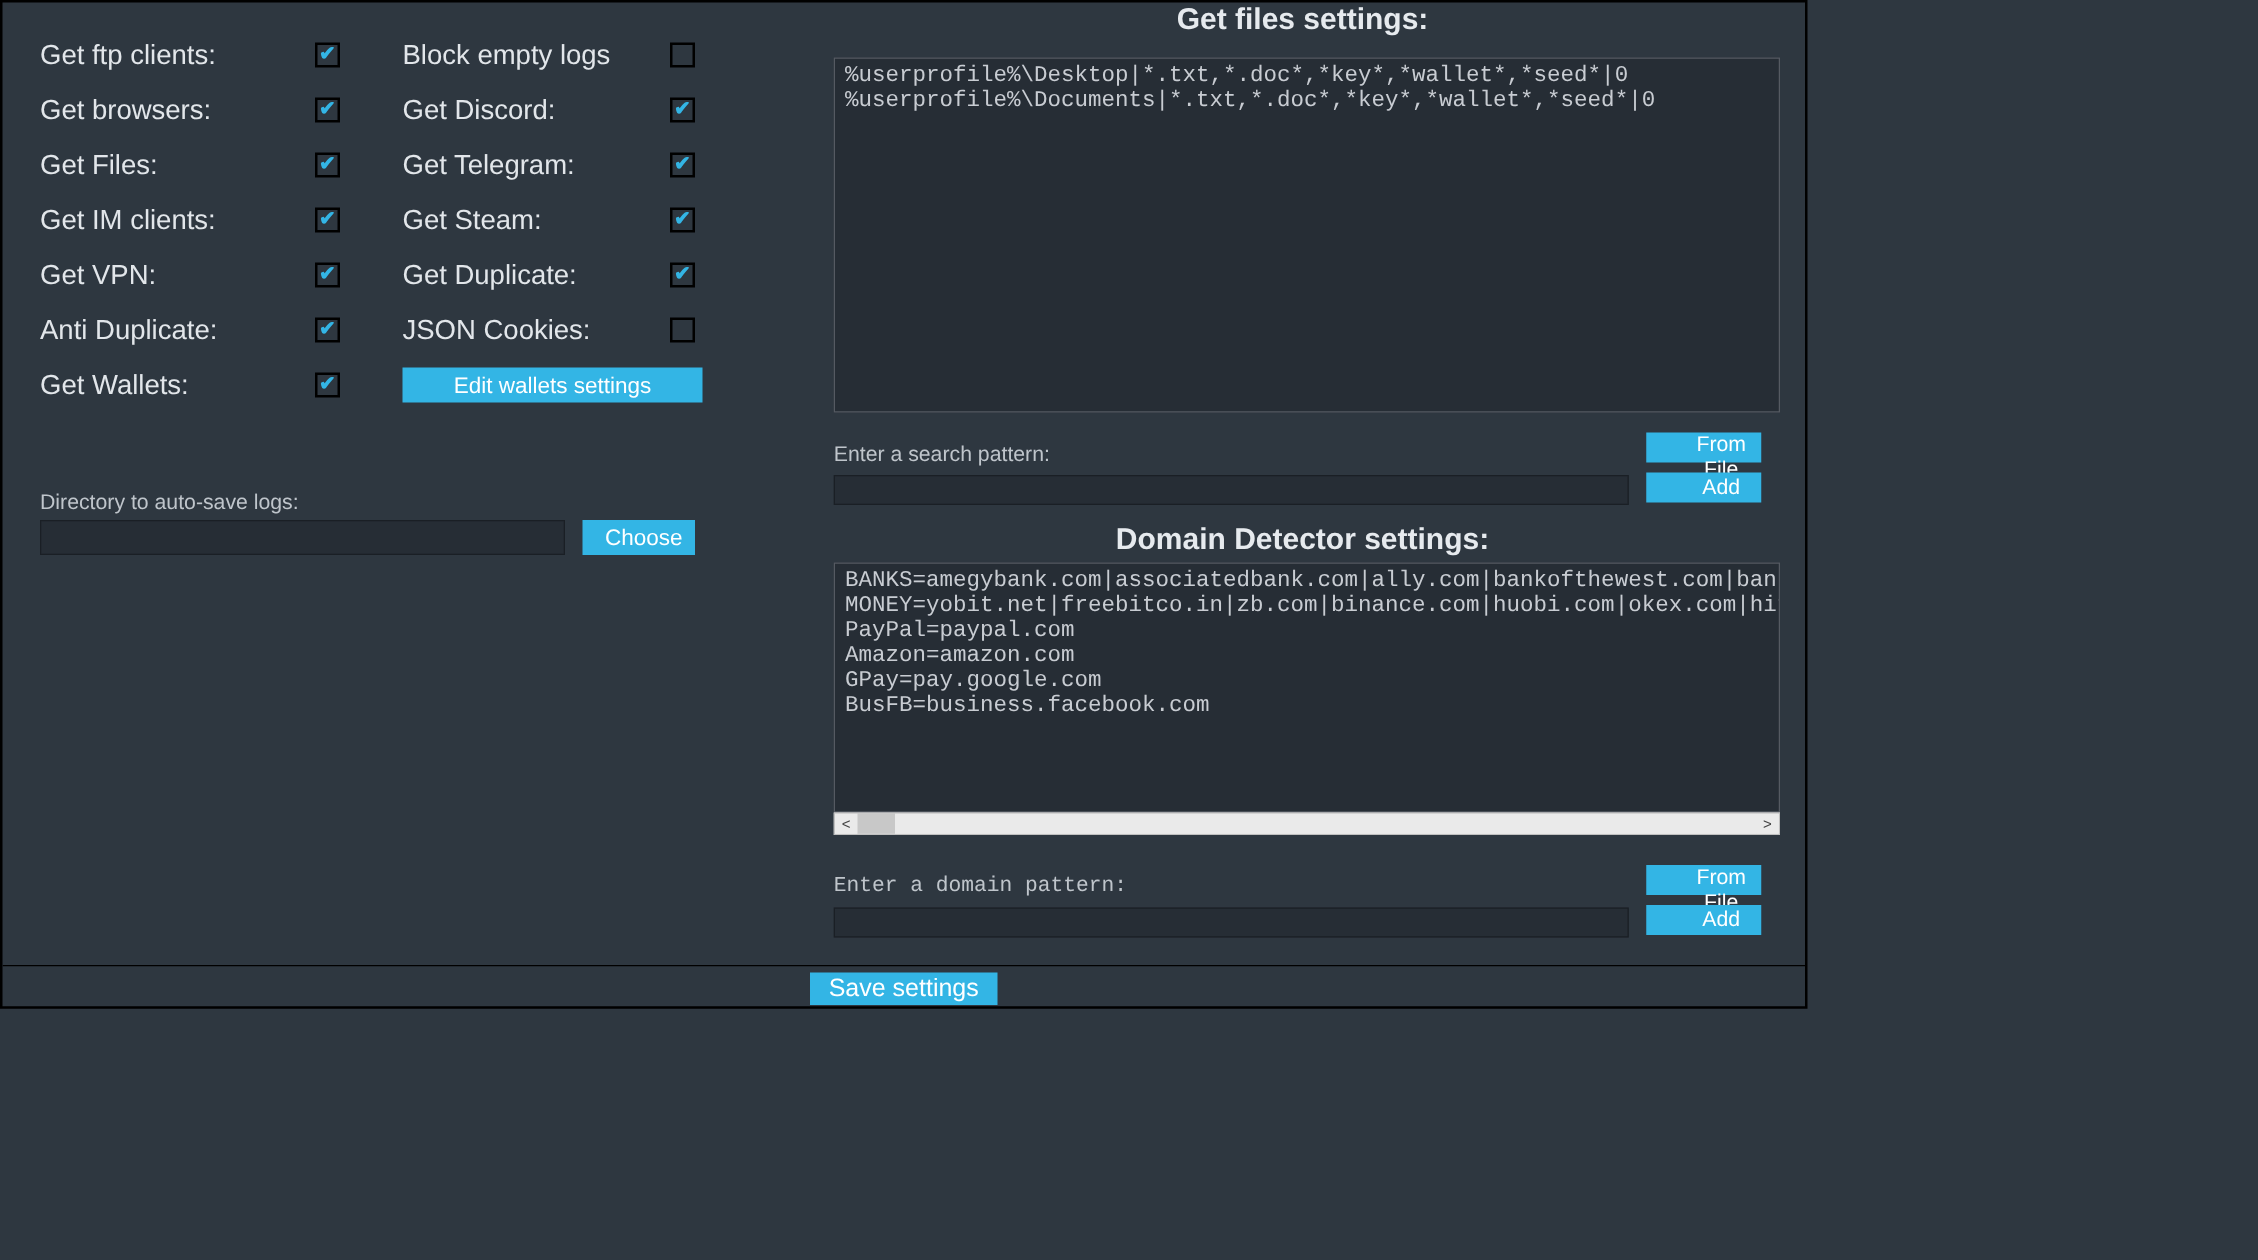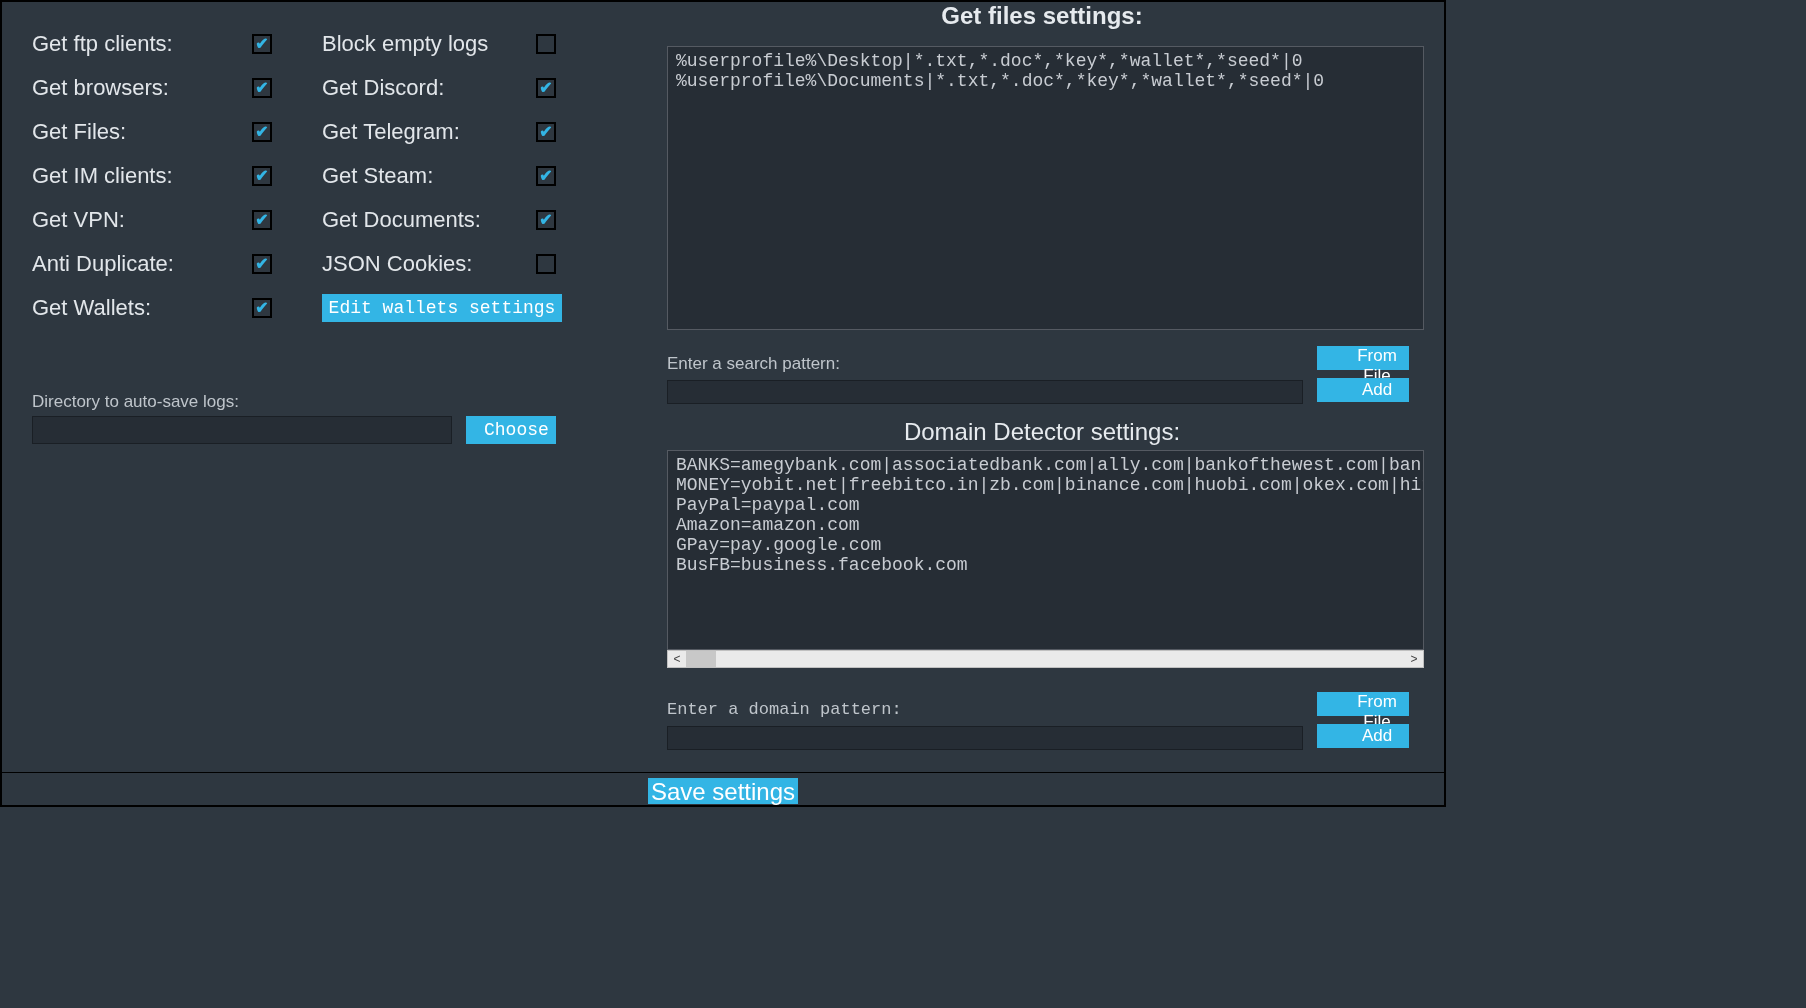--- a/index.html
+++ b/index.html
@@ -54,21 +54,21 @@
     line-height: 1;
     font-weight: bold;
   }
   .btn {
     background: #33b5e5;
     color: #fff;
     border: none;
     font-size: 18px;
     padding: 4px 18px;
     cursor: pointer;
-    font-family: Liberation Mono, monospace;
+    font-family: Liberation Sans, sans-serif;
   }
   .btn-wide { width: 240px; height: 28px; padding: 2px 0; }
   .dir-label {
     position: absolute;
     left: 30px;
     top: 390px;
     font-size: 17px;
     color: #bfc5cb;
   }
   .dir-input {
@@ -172,21 +172,21 @@
   .save-btn {
     position: absolute;
     left: 50%;
     transform: translateX(-50%);
     top: 776px;
     width: 150px;
     height: 26px;
     background: #33b5e5;
     color: #fff;
     border: none;
-    font-size: 24px;
+    font-size: 20px;
     cursor: pointer;
     font-family: inherit;
   }
 </style>
 </head>
 <body>
 
 <div class="left-panel">
   <div class="check-row">
     <span class="check-label">Get ftp clients:</span>
@@ -208,21 +208,21 @@
   </div>
   <div class="check-row">
     <span class="check-label">Get IM clients:</span>
     <span class="checkbox checked"></span>
     <span class="check-col2-label">Get Steam:</span>
     <span class="checkbox checked"></span>
   </div>
   <div class="check-row">
     <span class="check-label">Get VPN:</span>
     <span class="checkbox checked"></span>
-    <span class="check-col2-label">Get Documents:</span>
+    <span class="check-col2-label">Get Duplicate:</span>
     <span class="checkbox checked"></span>
   </div>
   <div class="check-row">
     <span class="check-label">Anti Duplicate:</span>
     <span class="checkbox checked"></span>
     <span class="check-col2-label">JSON Cookies:</span>
     <span class="checkbox"></span>
   </div>
   <div class="check-row">
     <span class="check-label">Get Wallets:</span>
@@ -238,21 +238,21 @@
 
 <div class="right-heading" style="left:665px;top:0;font-weight:bold;">Get files settings:</div>
 <textarea class="multiline" style="top: 44px; height: 284px; font-family: Liberation Mono, monospace;">%userprofile%\Desktop|*.txt,*.doc*,*key*,*wallet*,*seed*|0
 %userprofile%\Documents|*.txt,*.doc*,*key*,*wallet*,*seed*|0</textarea>
 
 <span class="small-label" style="left:665px;top:352px;">Enter a search pattern:</span>
 <input class="thin-input" style="top: 378px;" value="">
 <button class="small-btn" style="top:344px;">From File</button>
 <button class="small-btn" style="top:376px;">Add</button>
 
-<div class="right-heading" style="left:665px;top:416px;">Domain Detector settings:</div>
+<div class="right-heading" style="left:665px;top:416px;font-weight:bold;">Domain Detector settings:</div>
 <textarea class="multiline" style="top: 448px; height: 200px; overflow-x: hidden;">BANKS=amegybank.com|associatedbank.com|ally.com|bankofthewest.com|bank7.c
 MONEY=yobit.net|freebitco.in|zb.com|binance.com|huobi.com|okex.com|hitbtc
 PayPal=paypal.com
 Amazon=amazon.com
 GPay=pay.google.com
 BusFB=business.facebook.com</textarea>
 <div class="hscroll" style="top:648px;">
   <span class="arrow">&lt;</span>
   <span class="thumb"></span>
   <span class="track"></span>

